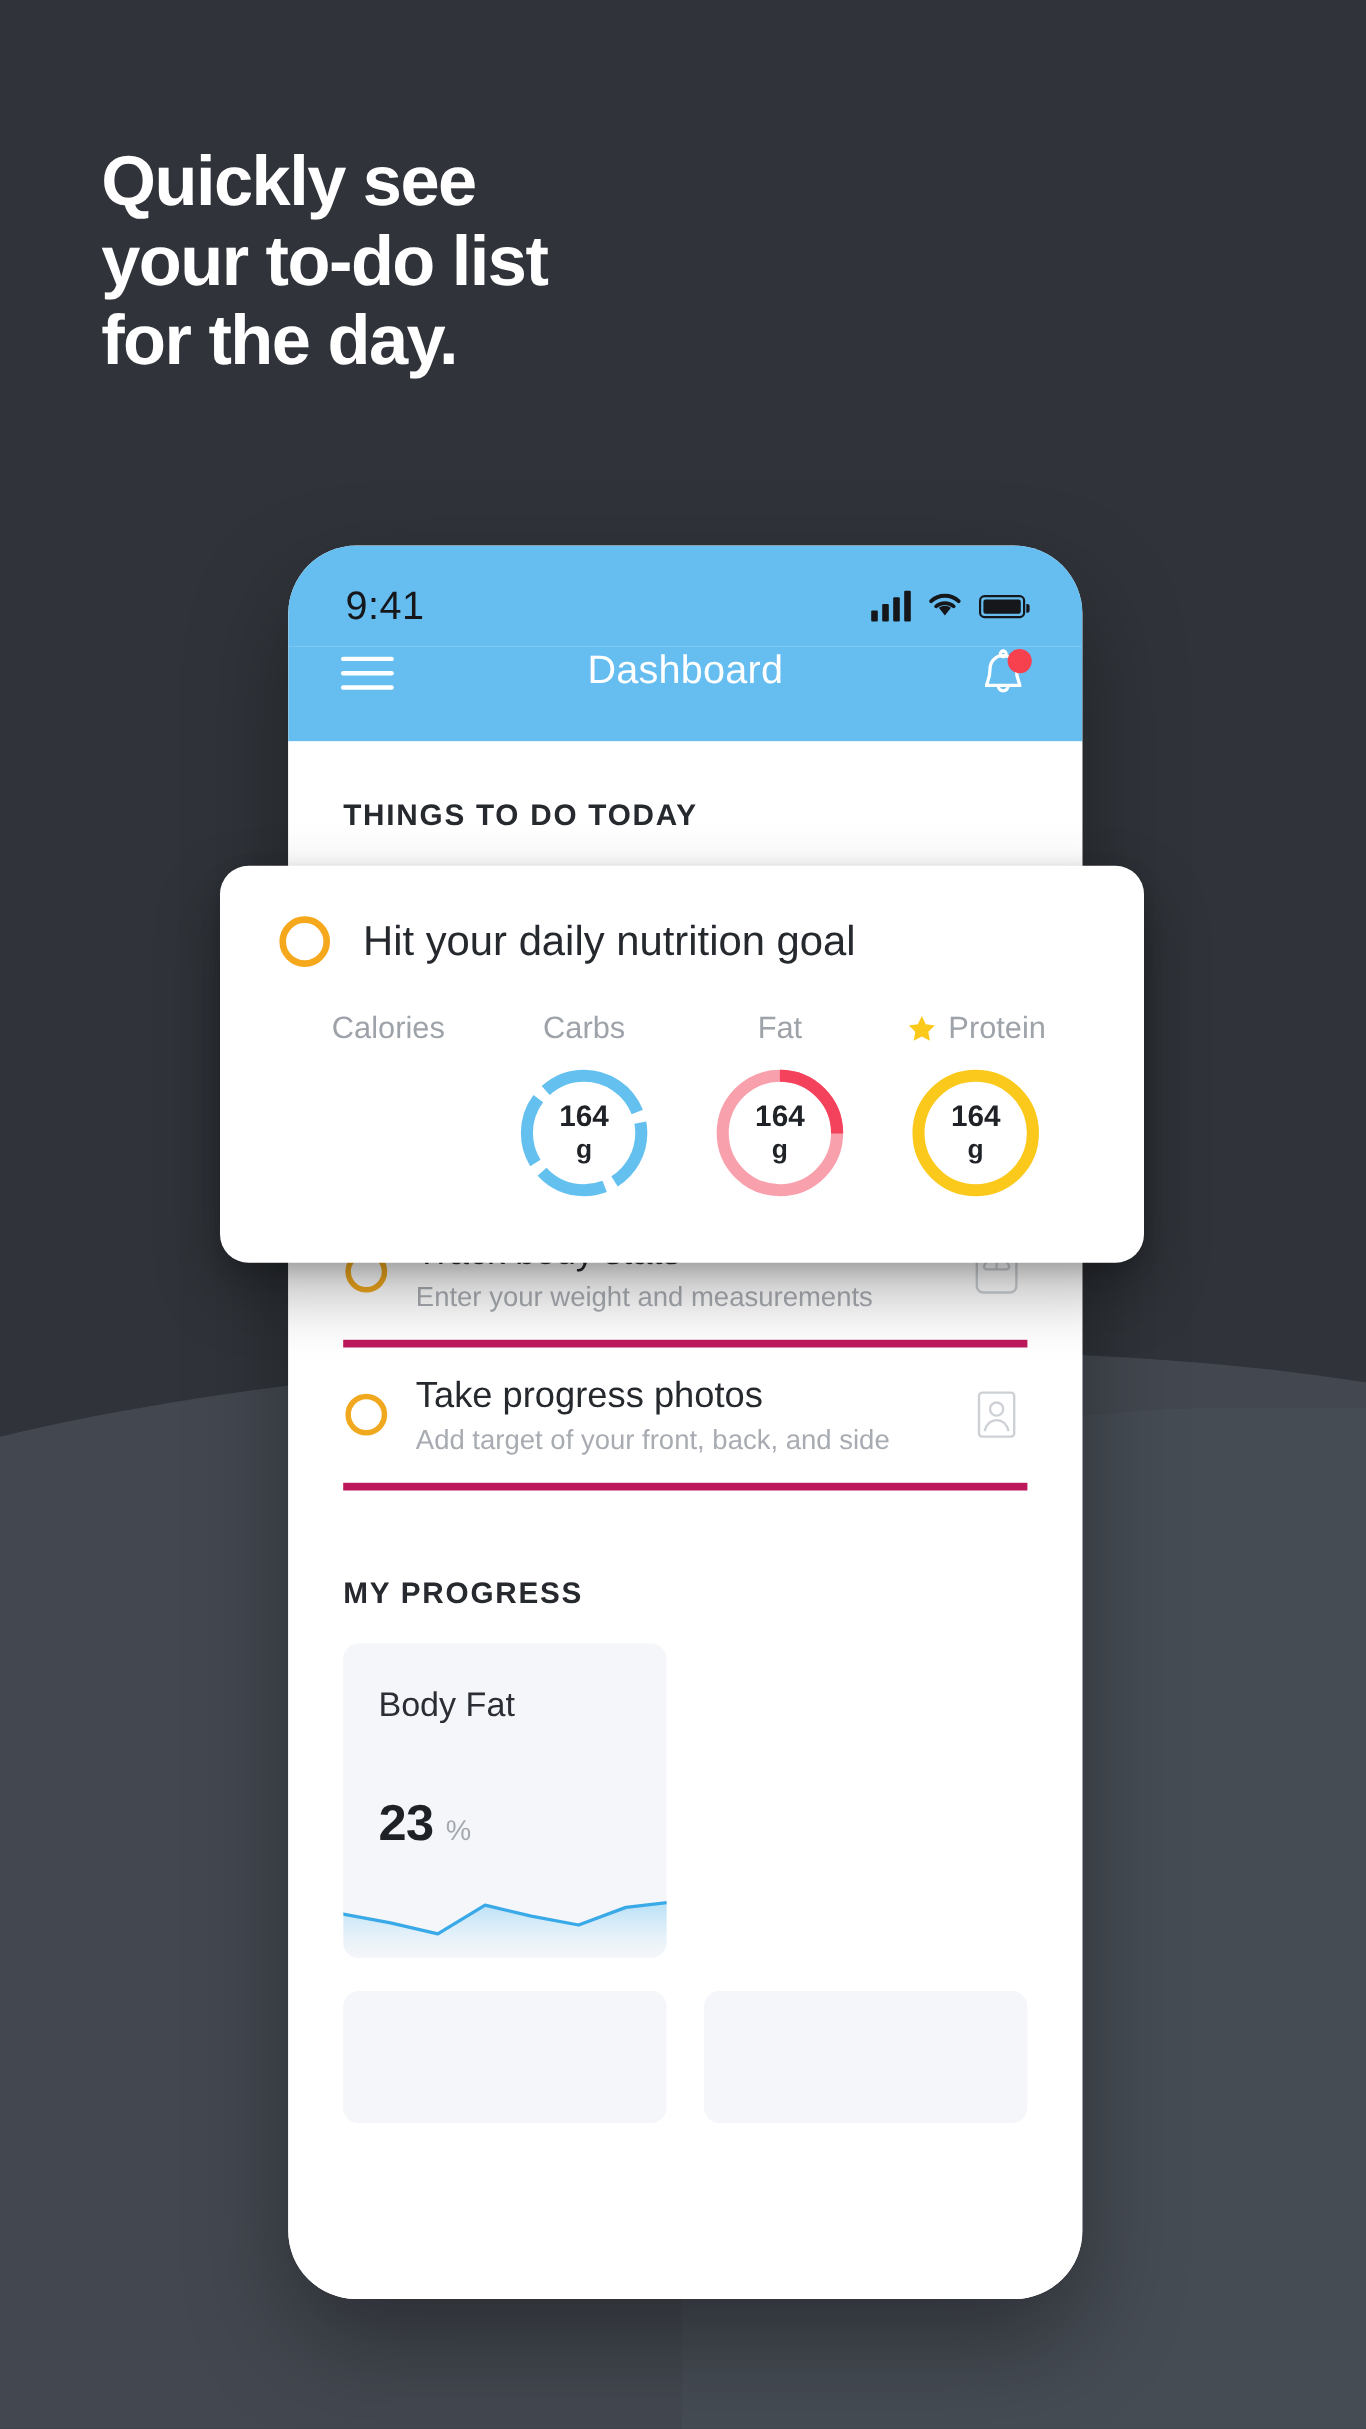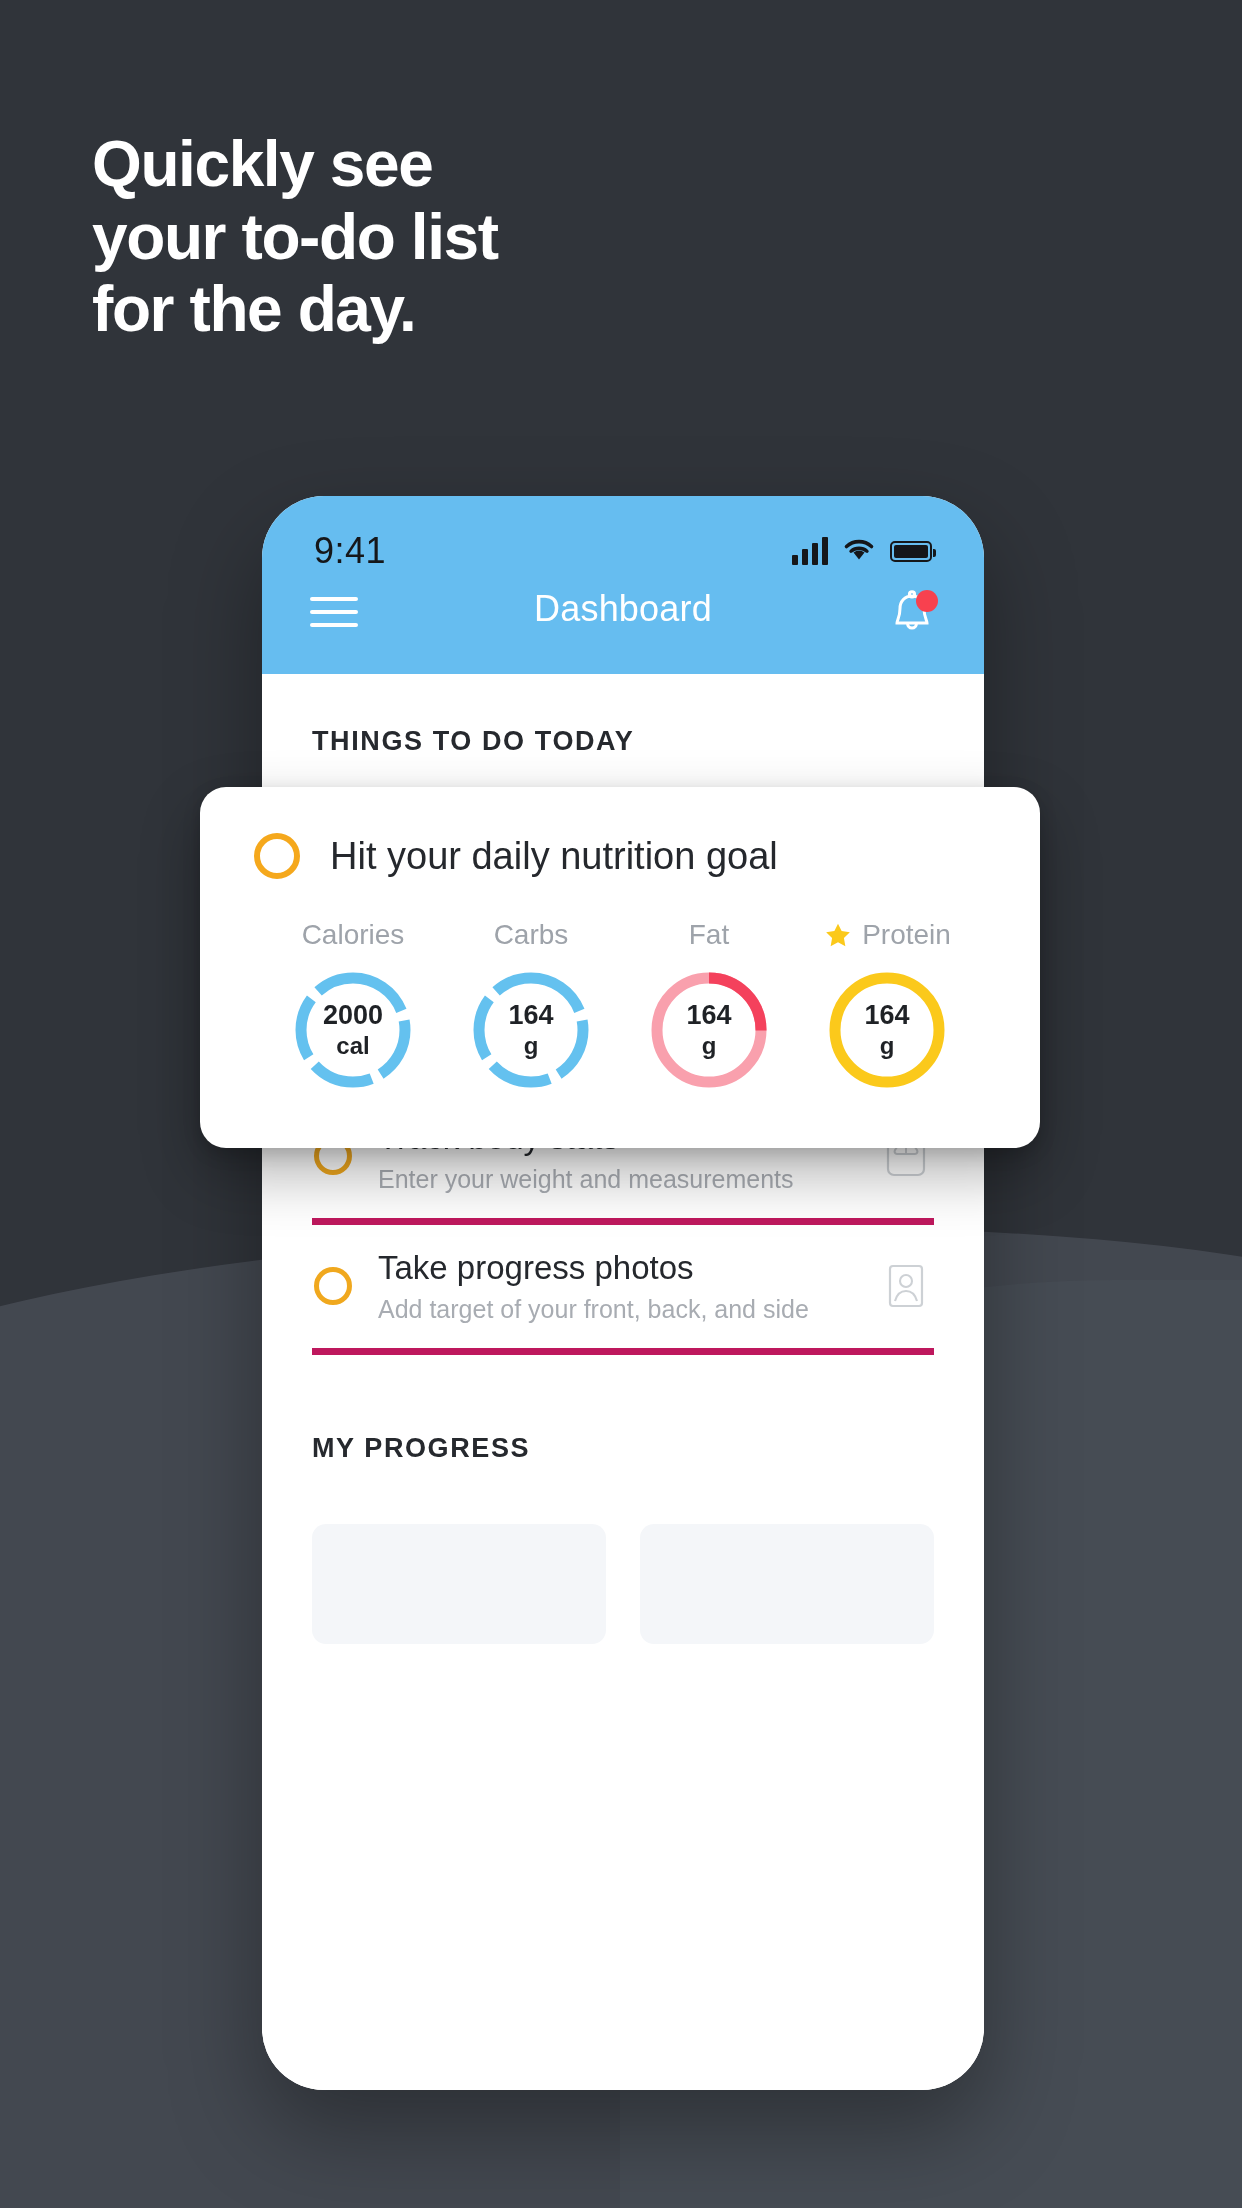--- a/index.html
+++ b/index.html
@@ -299,20 +299,37 @@
           <path d="M17 43 c2-7 6-10 11-10 s9 3 11 10" fill="none" stroke="#c5c9ce" stroke-width="2.1"></path>
         </svg>
       </div>
     </div>
 
     <div id="progress-head">MY PROGRESS</div>
 
     <div id="progress-grid">
 
 
+      <div class="stat-card">
+        <div class="stat-label">Body Fat</div>
+        <div class="stat-value">
+          <span class="stat-num">23</span>
+          <span class="stat-unit">%</span>
+        </div>
+        <svg class="spark" viewBox="0 0 300 92" preserveAspectRatio="none">
+          <defs>
+            <linearGradient id="gradB" x1="0" y1="0" x2="0" y2="1">
+              <stop offset="0%" stop-color="#9fd8f6" stop-opacity=".75"></stop>
+              <stop offset="100%" stop-color="#d8ecfa" stop-opacity="0"></stop>
+            </linearGradient>
+          </defs>
+          <path d="M0,52 L43,60 L86,70 L129,44 L171,54 L214,62 L257,46 L300,41 L300,92 L0,92 Z" fill="url(#gradB)"></path>
+          <path d="M0,52 L43,60 L86,70 L129,44 L171,54 L214,62 L257,46 L300,41" fill="none" stroke="#3aa9e8" stroke-width="3" stroke-linejoin="round" stroke-linecap="round"></path>
+        </svg>
+      </div>
     </div>
 
     <div id="peek-grid">
       <div class="peek-card"></div>
       <div class="peek-card"></div>
     </div>
 
   </div>
 </div>
 
@@ -322,29 +339,20 @@
     <div class="ring"></div>
     <div id="nutrition-title">Hit your daily nutrition goal</div>
   </div>
 
   <div id="macro-grid">
 
     <div class="macro">
       <div class="macro-label">
         <span>Calories</span>
       </div>
-      <div class="macro-ring">
-        <svg width="124" height="124" viewBox="0 0 124 124">
-          <circle cx="62" cy="62" r="52" fill="none" stroke="#64c1ef" stroke-width="11" stroke-dasharray="62 10" stroke-dashoffset="0" transform="rotate(-90 62 62)"></circle>
-        </svg>
-        <div class="macro-center">
-          <span class="macro-num">2000</span>
-          <span class="macro-unit">cal</span>
-        </div>
-      </div>
     </div>
 
     <div class="macro">
       <div class="macro-label">
         <span>Carbs</span>
       </div>
       <div class="macro-ring">
         <svg width="124" height="124" viewBox="0 0 124 124">
           <circle cx="62" cy="62" r="52" fill="none" stroke="#64c1ef" stroke-width="11" stroke-dasharray="62 10" stroke-dashoffset="0" transform="rotate(-90 62 62)"></circle>
         </svg>

